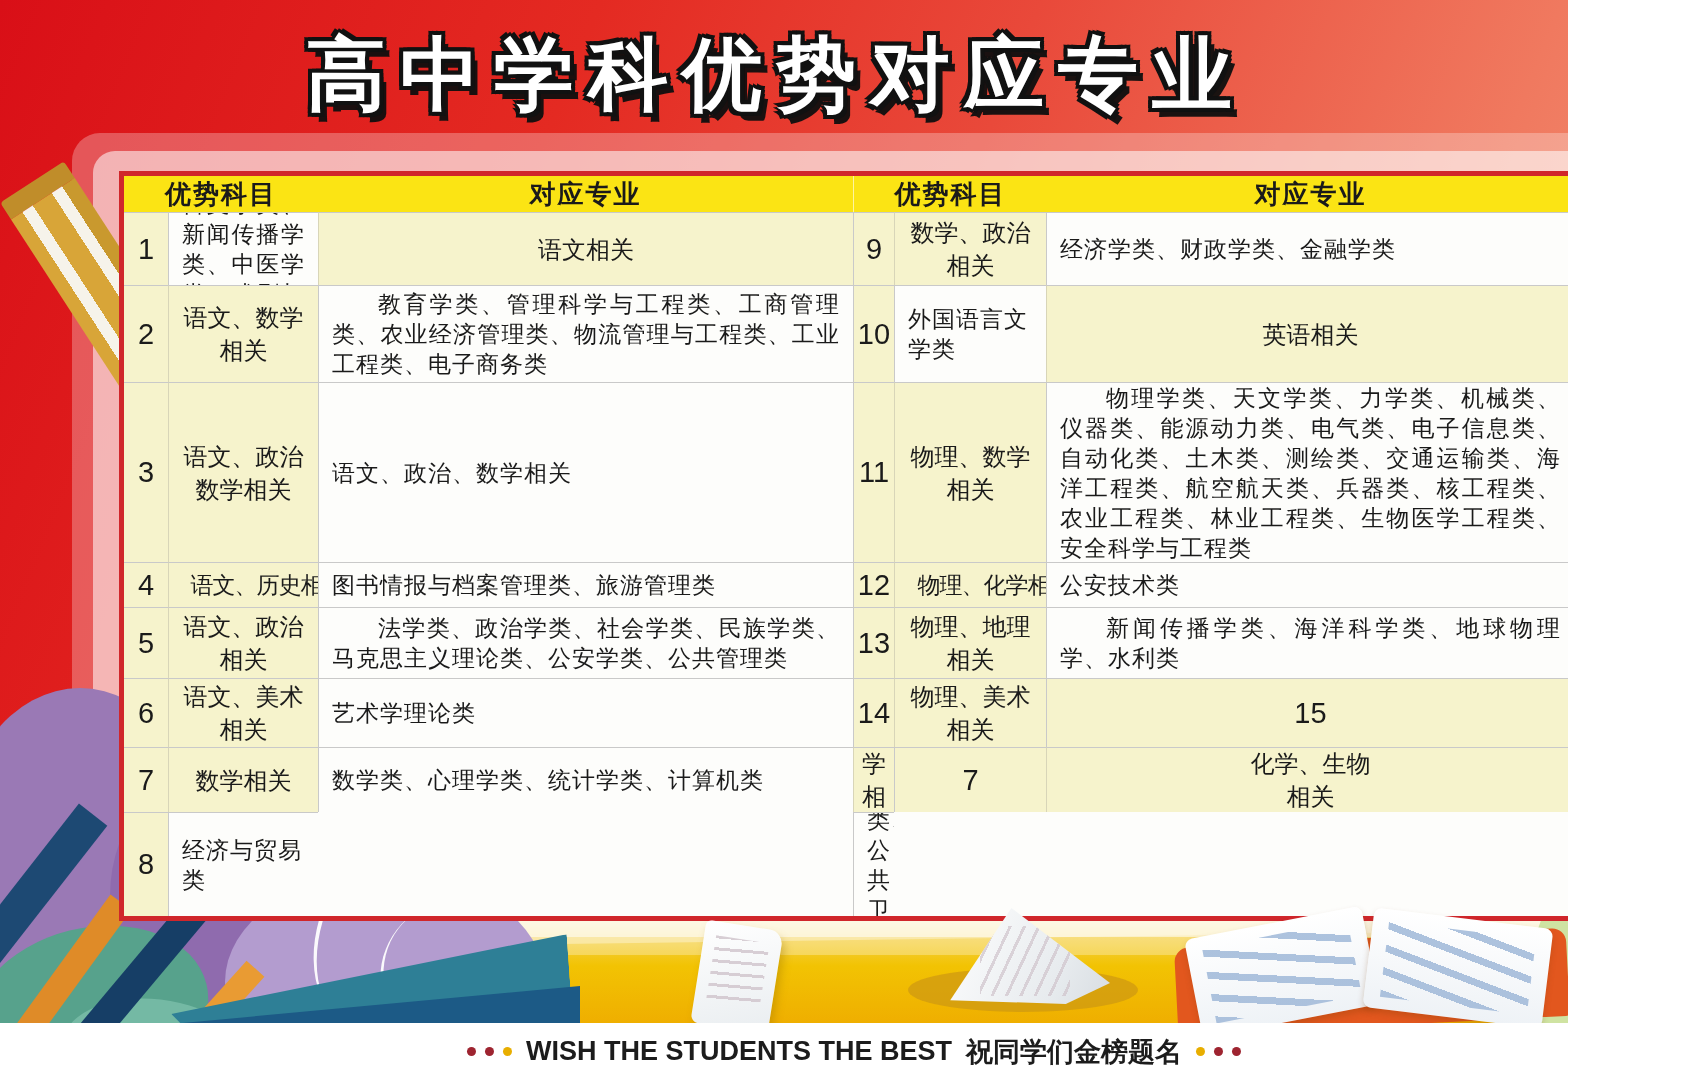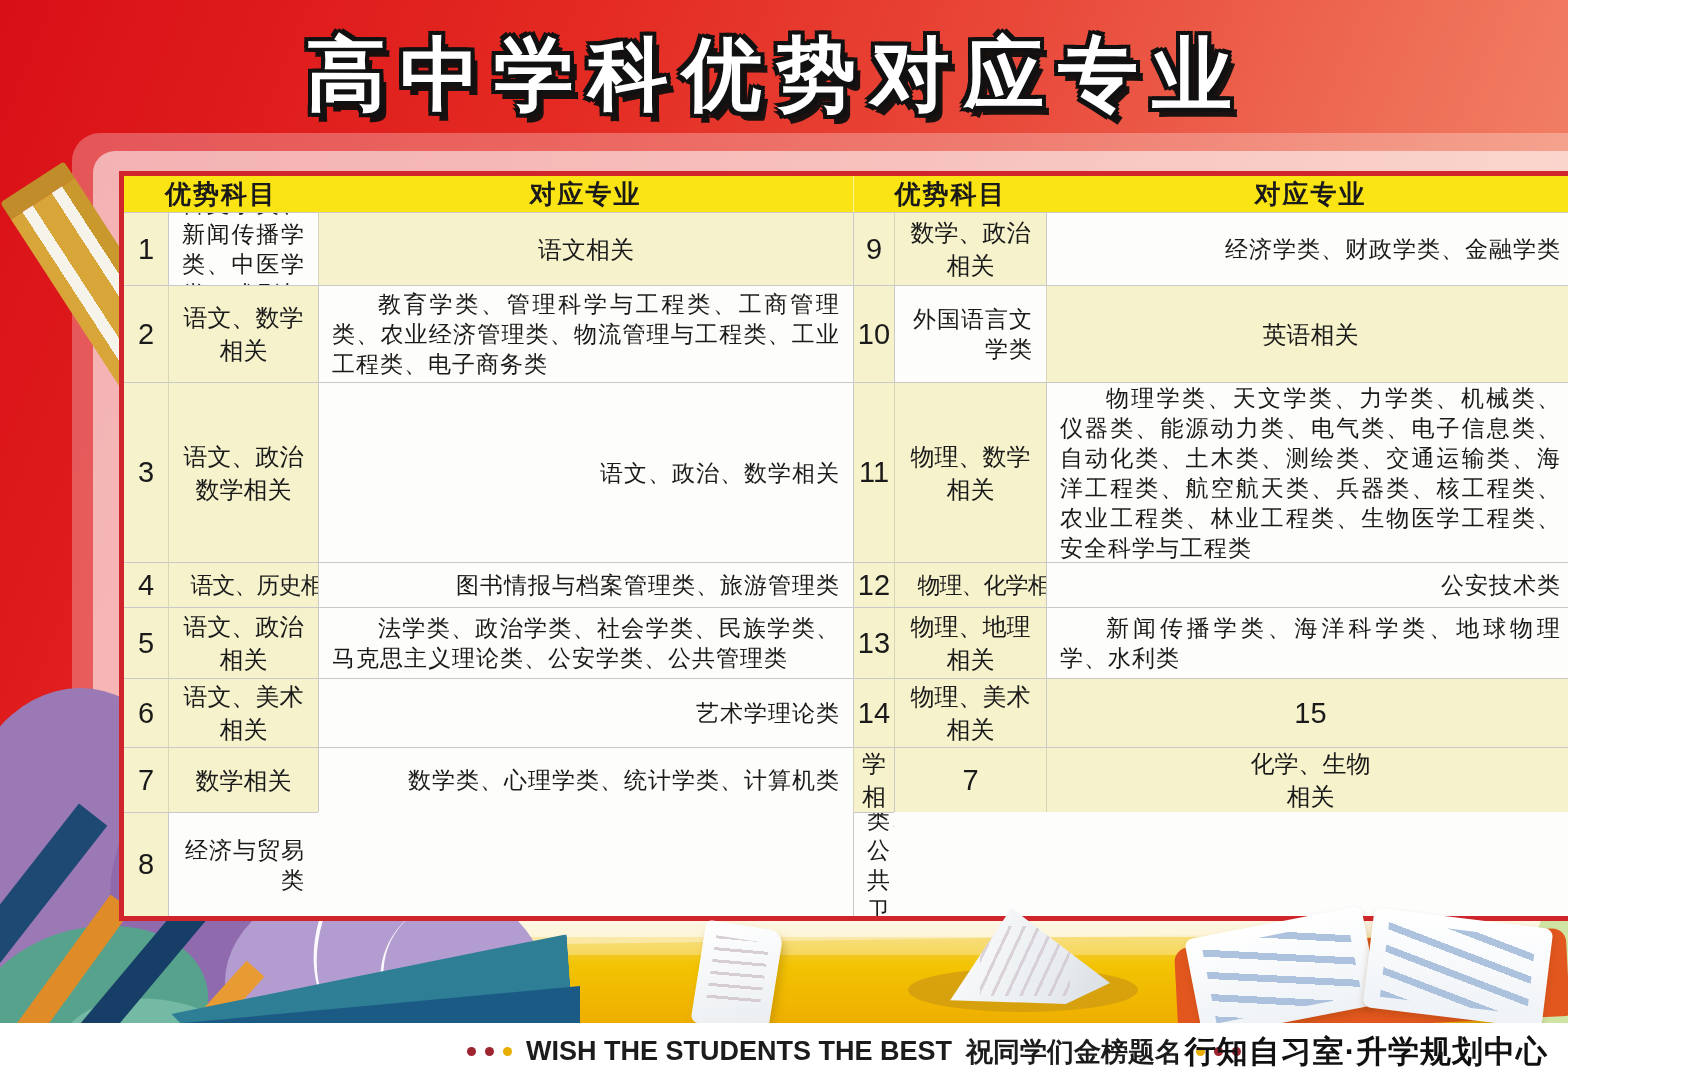--- a/index.html
+++ b/index.html
@@ -45,21 +45,21 @@
   .cell{box-sizing:border-box;border-top:1px solid #c9c9c9;overflow:hidden;}
   .num-cell{background:#f6f3cc;display:flex;align-items:center;justify-content:center;
     font-size:29px;}
   .subject-cell{background:#f6f3cc;border-left:1px solid #d8d5b8;display:flex;align-items:center;
     justify-content:center;text-align:center;font-size:24px;line-height:33px;white-space:pre-line;}
   .subject-cell.tight{font-size:23px;letter-spacing:-1px;white-space:nowrap;padding-left:48px;}
   .majors-cell{background:#fdfdfb;border-left:1px solid #c9c9c9;display:flex;align-items:center;
     padding:2px 13px;font-size:23px;line-height:30px;letter-spacing:1px;}
   .half-right .num-cell{border-left:1px solid #c9c9c9;}
   .mtext{width:100%;}
-  .mtext.center{text-align:right;}
+  .mtext.center{text-align:left;}
   .mtext.just{text-align:justify;text-indent:2em;}
 
   
   .footer{position:absolute;left:0;top:1023px;width:1708px;height:57px;background:#fff;z-index:6;}
   .wish{position:absolute;left:50%;top:50%;transform:translate(-50%,-50%);
     display:flex;align-items:center;gap:14px;color:#1c1c1c;white-space:nowrap;}
   .wish-en{font-size:27px;font-weight:600;letter-spacing:0px;}
   .wish-cn{font-size:27px;font-weight:700;}
   .dots{display:flex;gap:9px;align-items:center;}
   .dot{width:9px;height:9px;border-radius:50%;}
@@ -306,16 +306,15 @@
         <span class="dot dot-gold"></span>
       </span>
       <span class="wish-en">WISH THE STUDENTS THE BEST</span>
       <span class="wish-cn">祝同学们金榜题名</span>
       <span class="dots">
         <span class="dot dot-gold"></span>
         <span class="dot dot-red"></span>
         <span class="dot dot-red"></span>
       </span>
     </div>
-    <div class="brand">行知自习室·升学规划中心</div>
   </div>
 
 </div>
 
 </body></html>

